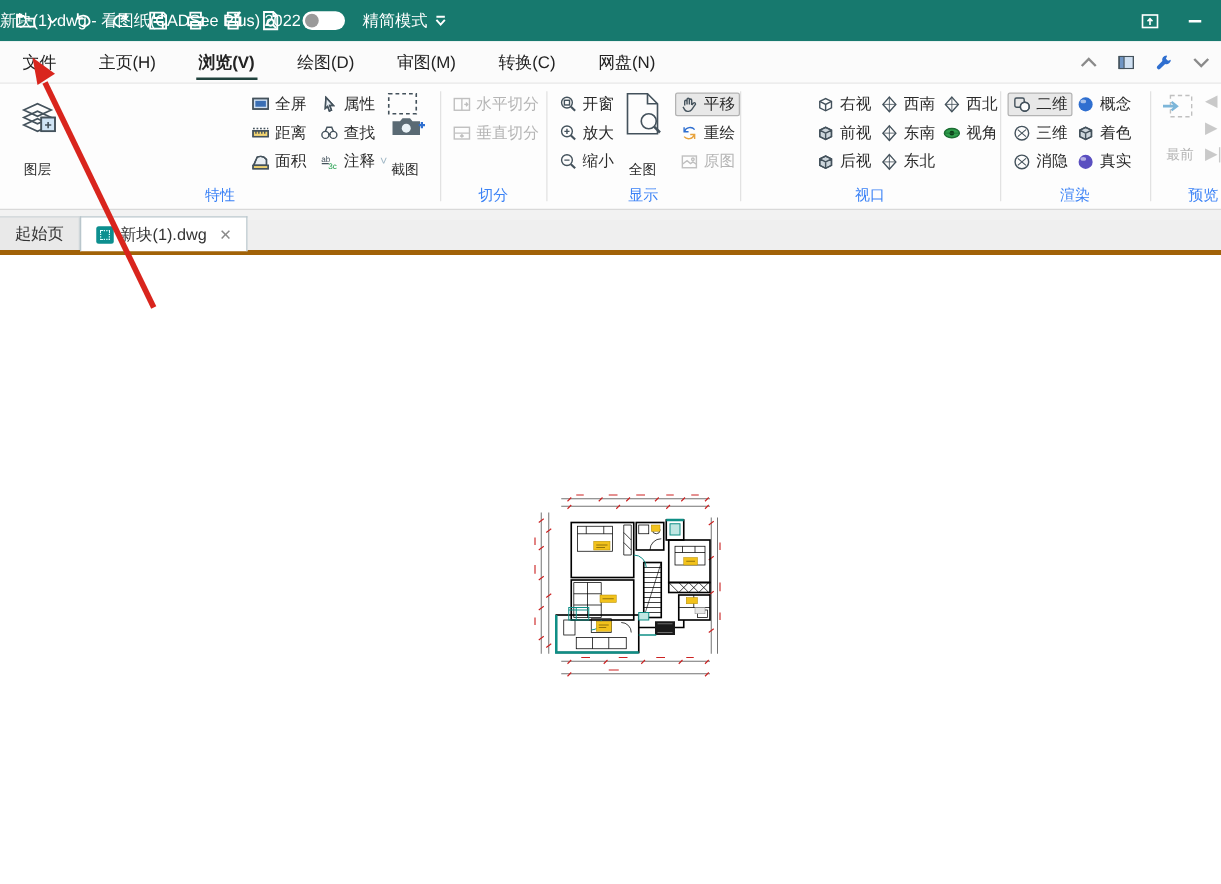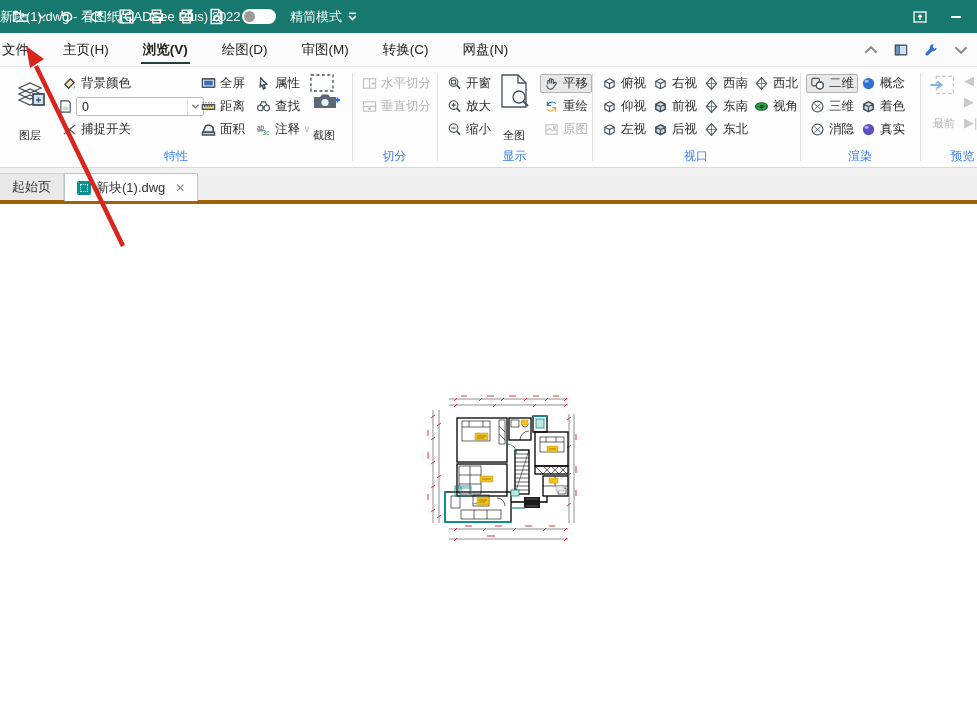--- a/index.html
+++ b/index.html
@@ -17,21 +17,21 @@
   .toggle { width:34px; height:15px; background:#fff; border-radius:8px; position:relative; margin-left:8px; }
   .toggle .knob { position:absolute; left:2px; top:2px; width:11px; height:11px; border-radius:50%; background:#9a9a9a; }
   .tb-mode { font-size:13px; margin-left:8px; }
   .tb-title { position:absolute; left:0; right:0; text-align:left; font-size:13px; color:#fff; pointer-events:none; }
   .tb-right { margin-left:auto; display:flex; align-items:center; gap:14px; padding-right:10px; z-index:2; }
   .tb-right .winbtn { display:flex; align-items:center; justify-content:center; width:22px; height:22px; }
   .tb-right svg { width:16px; height:16px; stroke:#fff; fill:none; stroke-width:1.3; }
 
   
   .menubar { position:absolute; left:0; top:33px; width:977px; height:33px; background:#fbfbfb; display:flex; align-items:center; }
-  .menu-items { display:flex; align-items:center; gap:30px; }
+  .menu-items { display:flex; align-items:center; padding-left:16px; gap:30px; }
   .menu-item { font-size:13.5px; color:#222; padding:6px 2px; cursor:default; position:relative; }
   .menu-item.active { font-weight:bold; }
   .menu-item.active::after { content:""; position:absolute; left:0; right:0; bottom:1px; height:2px; background:#20423d; }
   .menu-right { margin-left:auto; display:flex; align-items:center; gap:10px; padding-right:6px; }
   .menu-right .mrbtn { width:20px; height:20px; display:flex; align-items:center; justify-content:center; }
   .menu-right svg { width:14px; height:14px; }
 
   
   .ribbon { position:absolute; left:0; top:66px; width:977px; height:102px; background:#fdfdfd; border-top:1px solid #e7e7e7; border-bottom:1px solid #d9d9d9; overflow:hidden; }
   .gdiv { position:absolute; top:6px; bottom:6px; width:1px; background:#e2e2e2; }
@@ -375,47 +375,20 @@
   </div>
 
   <div class="ribbon">
 
     <div class="bigbtn" style="left:4px;width:52px;">
       <svg>
           <use href="#sy-layers"></use>
         </svg>
       <span class="blabel">图层</span>
     </div>
-    <div class="col" style="left:58px;">
-      <div class="rbtn">
-        <svg>
-            <use href="#sy-paint"></use>
-          </svg>
-        <span>背景颜色</span>
-      </div>
-      <div style="display:flex;align-items:center;gap:3px;">
-        <svg style="width:15px;height:15px;stroke:#44525c;fill:none;stroke-width:1.2">
-            <use href="#sy-colorpage"></use>
-          </svg>
-        <div class="combo">
-          <span>0</span>
-          <span class="carr">
-              <svg>
-                <use href="#sy-caret"></use>
-              </svg>
-            </span>
-        </div>
-      </div>
-      <div class="rbtn">
-        <svg>
-            <use href="#sy-snap"></use>
-          </svg>
-        <span>捕捉开关</span>
-      </div>
-    </div>
     <div class="col" style="left:197px;">
       <div class="rbtn">
           <svg>
             <use href="#sy-monitor"></use>
           </svg>
           <span>全屏</span>
         </div>
       <div class="rbtn">
           <svg>
             <use href="#sy-ruler"></use>
@@ -518,40 +491,20 @@
       <div class="rbtn dis">
           <svg>
             <use href="#sy-image"></use>
           </svg>
           <span>原图</span>
         </div>
     </div>
     <div class="glabel" style="left:437px;width:155px;">显示</div>
     <div class="gdiv" style="left:592px;"></div>
 
-    <div class="col" style="left:598px;">
-      <div class="rbtn">
-          <svg>
-            <use href="#sy-cube"></use>
-          </svg>
-          <span>俯视</span>
-        </div>
-      <div class="rbtn">
-          <svg>
-            <use href="#sy-cube"></use>
-          </svg>
-          <span>仰视</span>
-        </div>
-      <div class="rbtn">
-          <svg>
-            <use href="#sy-cube"></use>
-          </svg>
-          <span>左视</span>
-        </div>
-    </div>
     <div class="col" style="left:649px;">
       <div class="rbtn">
           <svg>
             <use href="#sy-cube"></use>
           </svg>
           <span>右视</span>
         </div>
       <div class="rbtn">
           <svg>
             <use href="#sy-cube-fill"></use>

